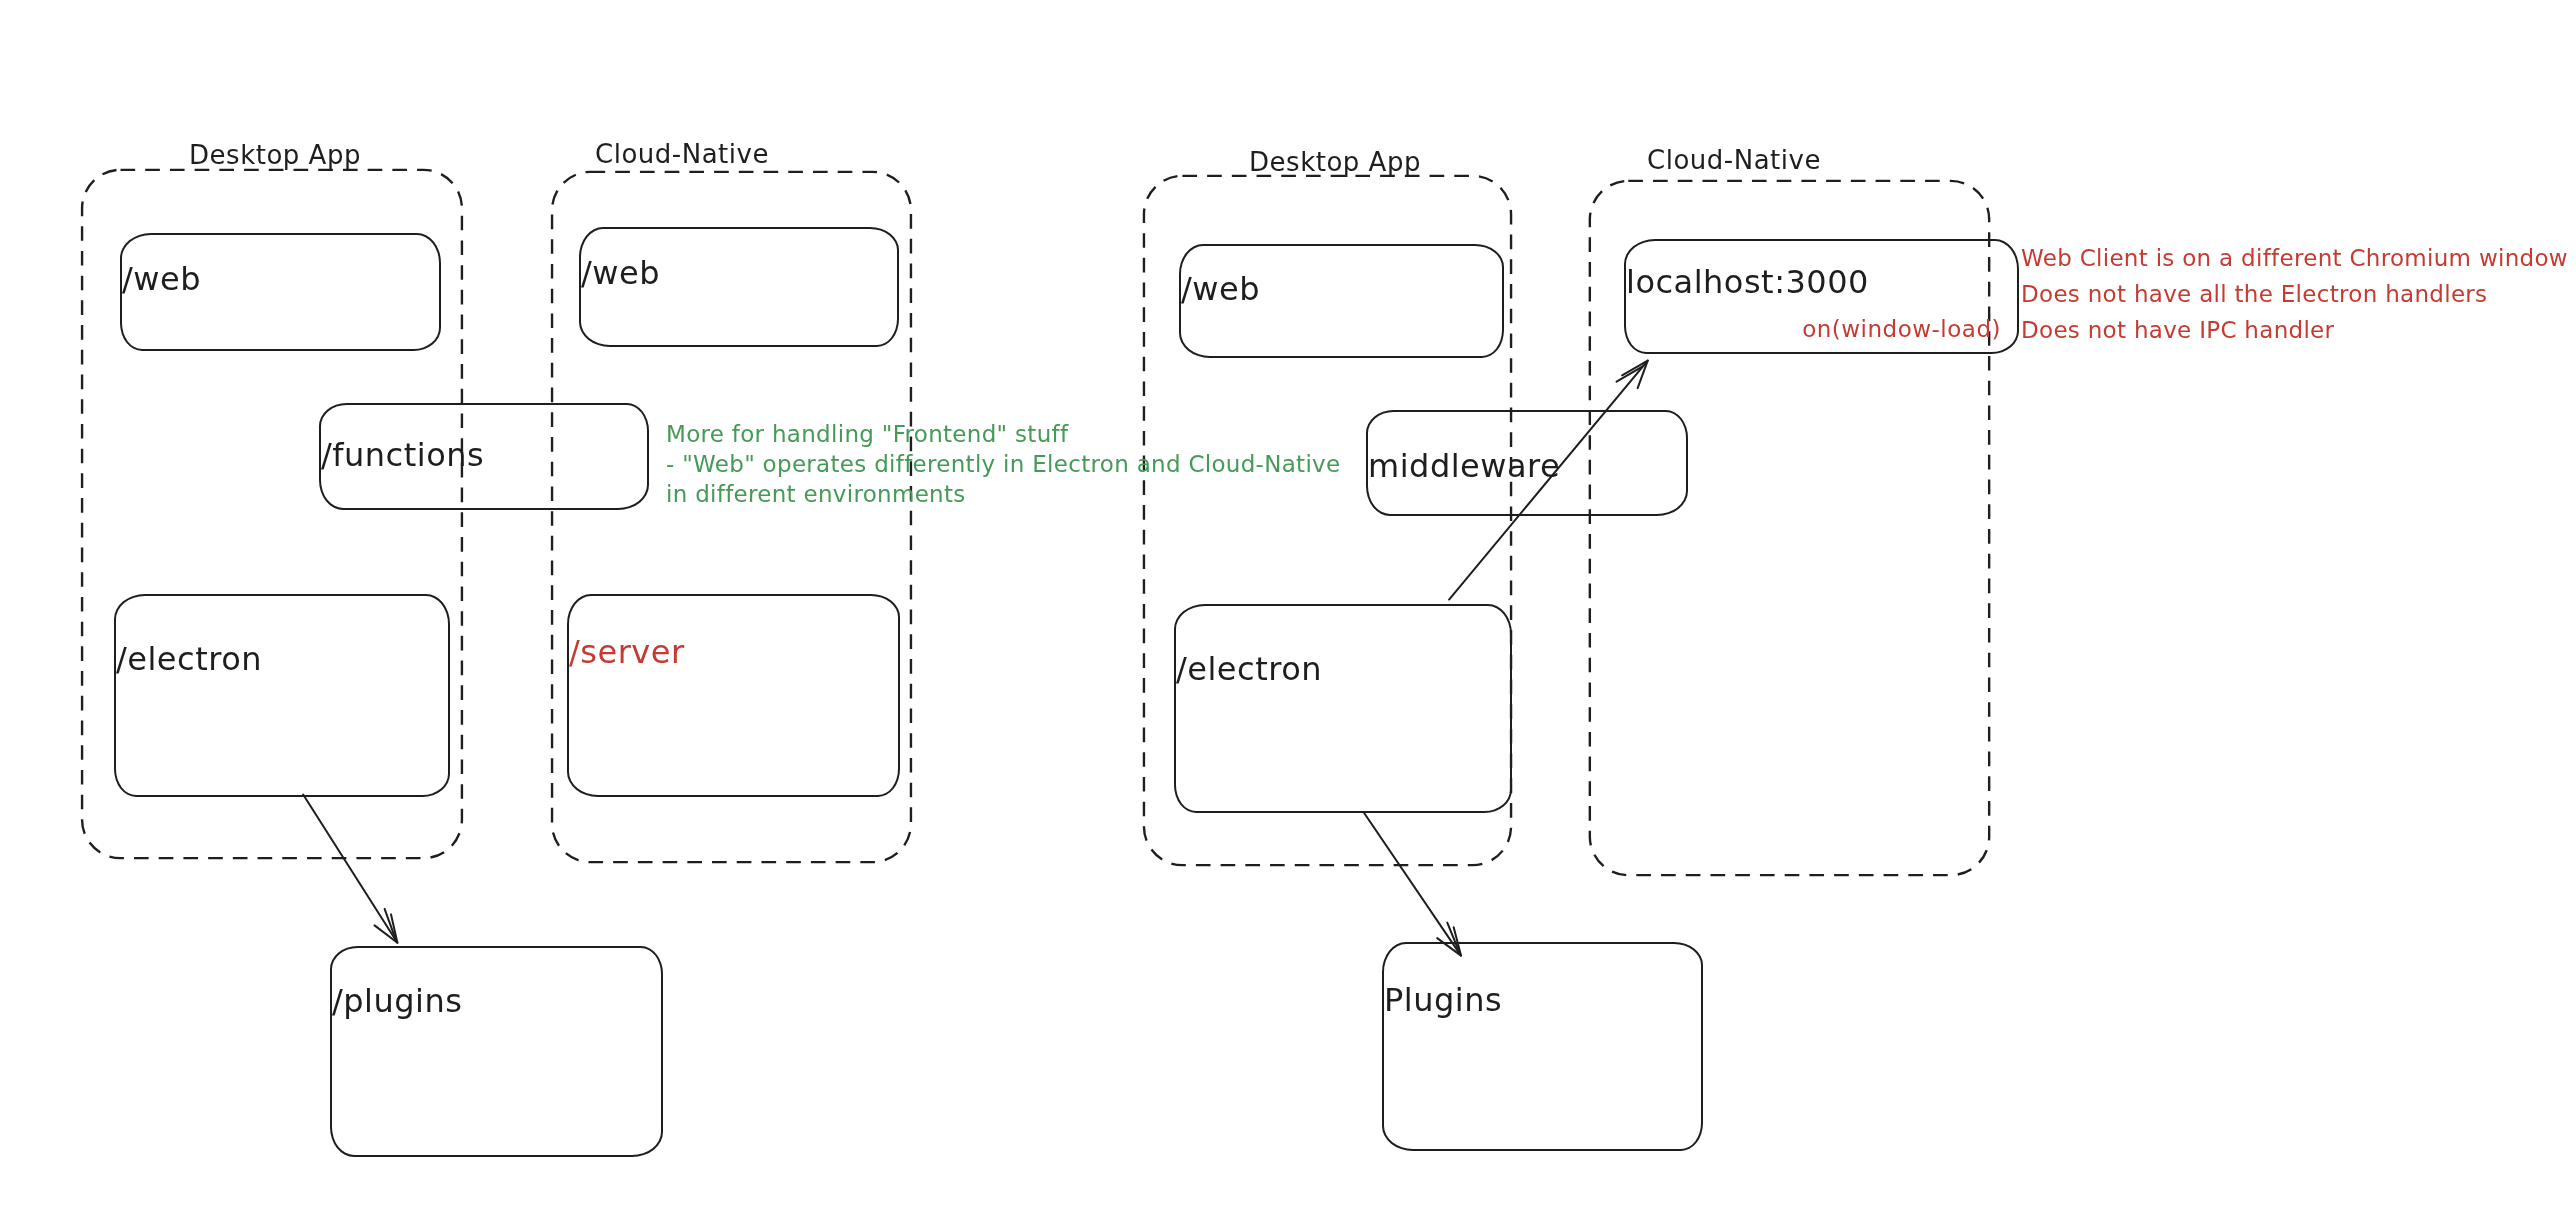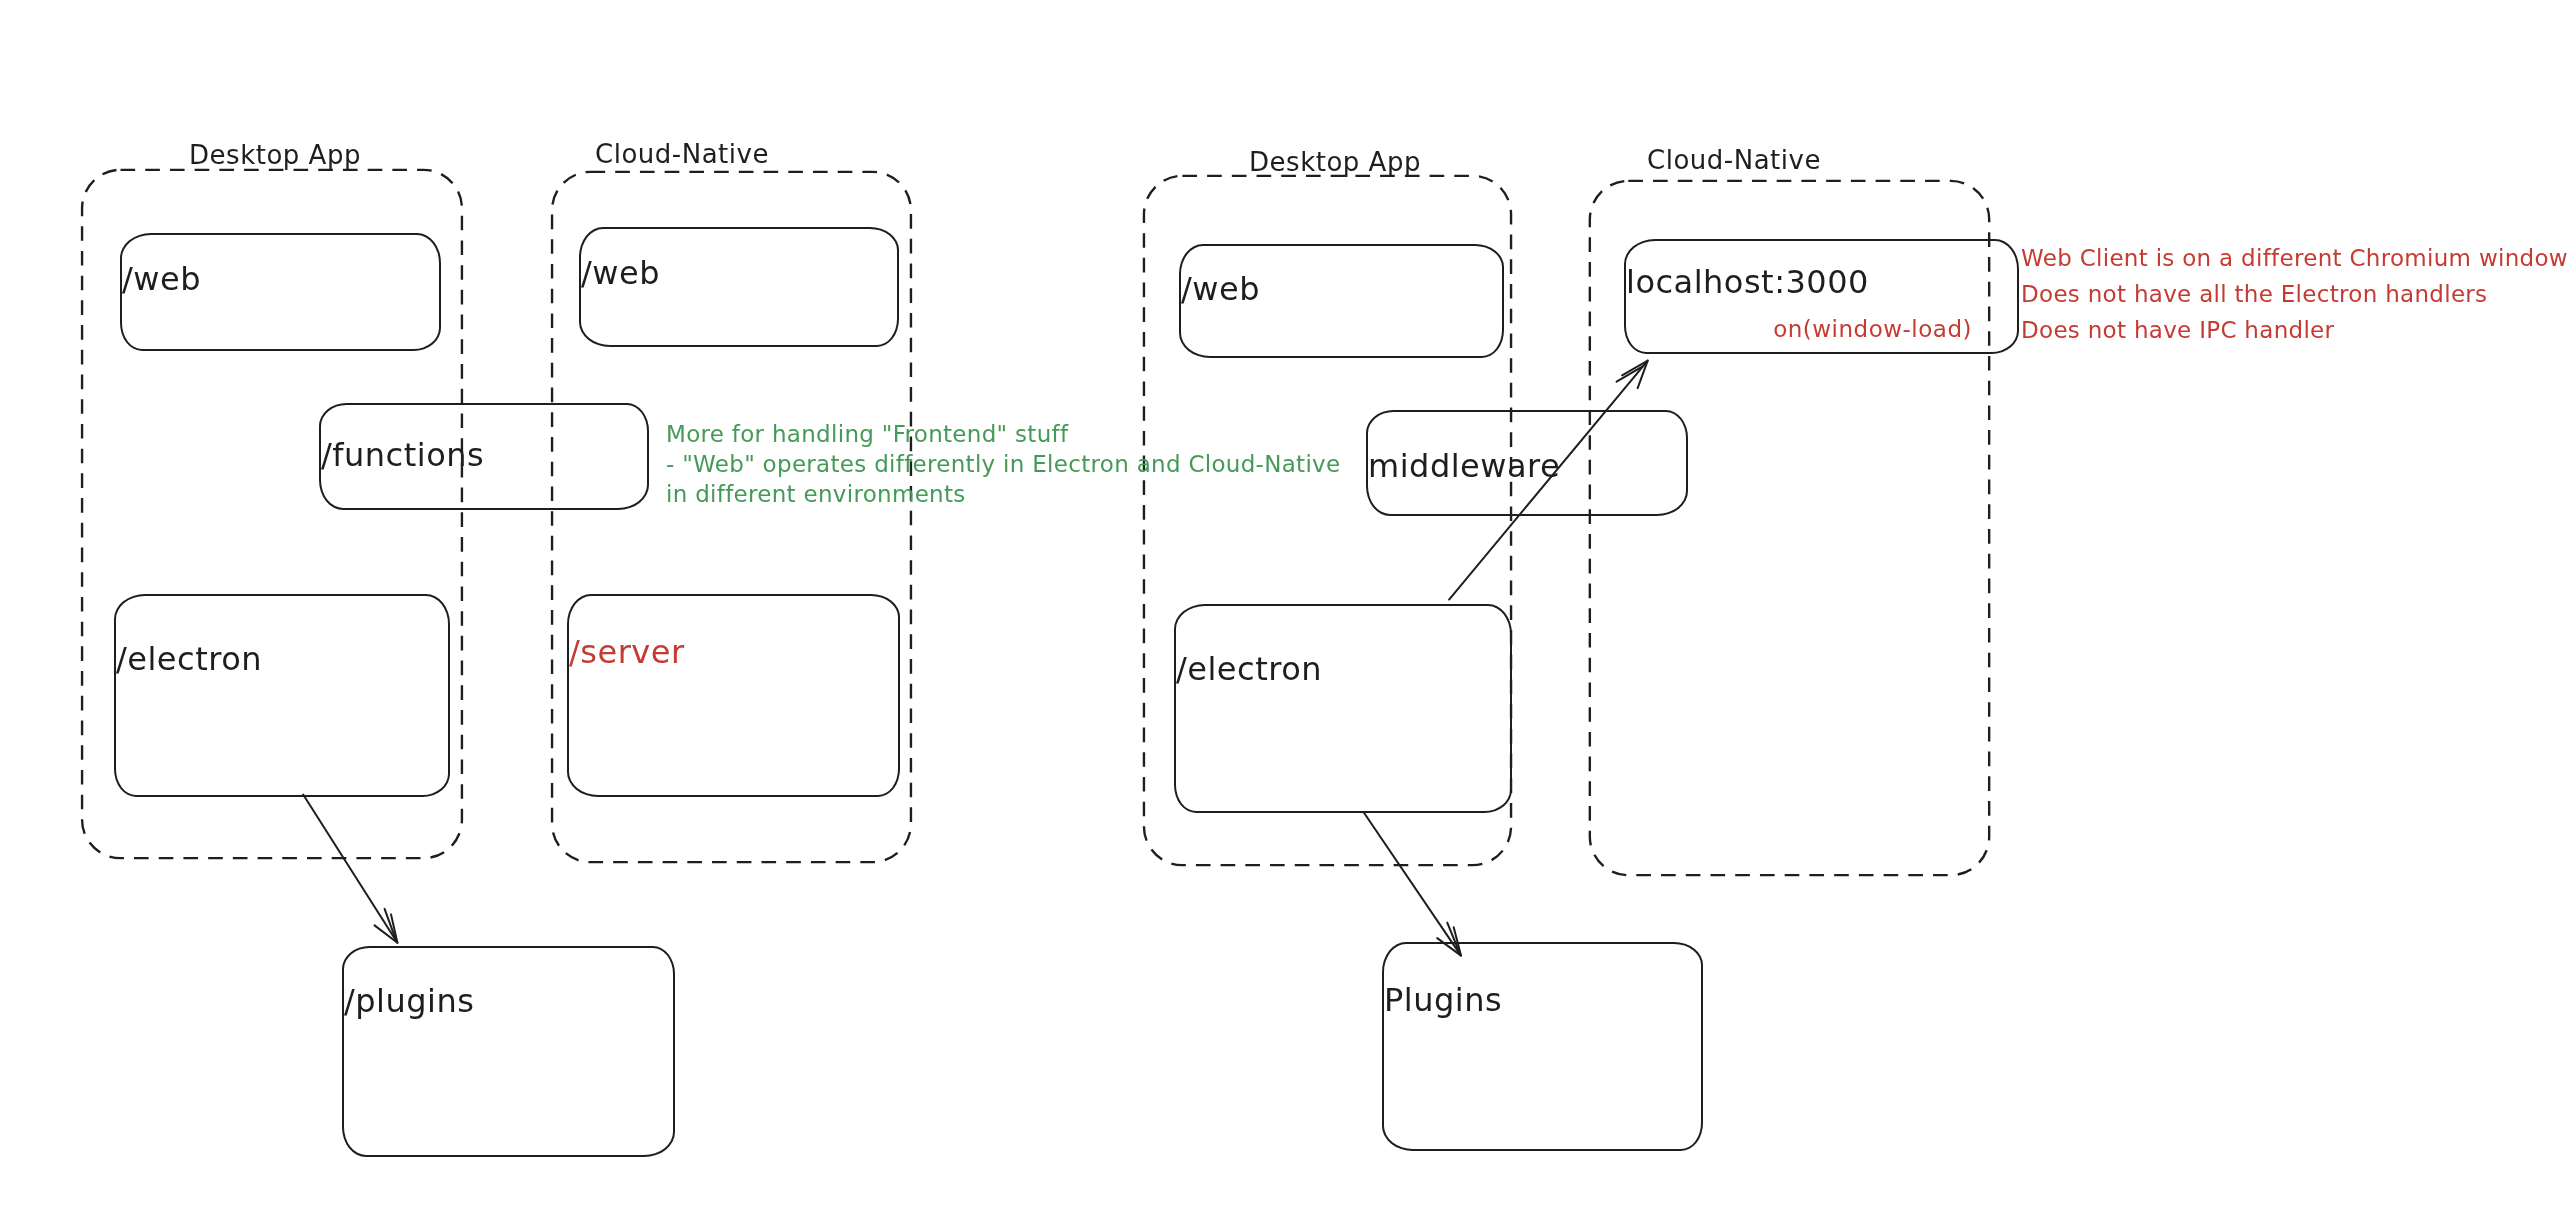--- a/index.html
+++ b/index.html
@@ -86,21 +86,21 @@
   </div>
 
   <div class="node r1" style="left:114px;top:594px;width:336px;height:203px;z-index:2">
     <span class="label" style="margin-top:44px">/electron</span>
   </div>
 
   <div class="node r2" style="left:567px;top:594px;width:333px;height:203px;z-index:2">
     <span class="label red" style="margin-top:37px">/server</span>
   </div>
 
-  <div class="node r3" style="left:342px;top:946px;width:333px;height:211px;z-index:2">
+  <div class="node r3" style="left:330px;top:946px;width:333px;height:211px;z-index:2">
     <span class="label" style="margin-top:34px">/plugins</span>
   </div>
 
   <div class="note green" style="left:666px;top:419px;z-index:3">
     <div>More for handling "Frontend" stuff</div>
     <div>- "Web" operates differently in Electron and Cloud-Native</div>
     <div>in different environments</div>
   </div>
 
   <div class="group-title" style="left:1335px;top:131px">Desktop App</div>
@@ -117,21 +117,21 @@
       <rect x="2" y="2" width="436" height="758" rx="42" ry="42"></rect>
     </svg>
   </div>
 
   <div class="node r2" style="left:1179px;top:244px;width:325px;height:114px;z-index:2">
     <span class="label" style="margin-top:24px">/web</span>
   </div>
 
   <div class="node r1" style="left:1624px;top:239px;width:395px;height:115px;z-index:2">
     <span class="label" style="margin-top:22px">localhost:3000</span>
-    <span class="label red right-align" style="margin-top:14.6px;padding-right:45px;font-size:23px">on(window-load)</span>
+    <span class="label red right-align" style="margin-top:14.6px;padding-right:16px;font-size:23px">on(window-load)</span>
   </div>
 
   <div class="node r3" style="left:1366px;top:410px;width:322px;height:106px;z-index:2">
     <span class="label" style="margin-top:35px">middleware</span>
   </div>
 
   <div class="node r1" style="left:1174px;top:604px;width:338px;height:209px;z-index:2">
     <span class="label" style="margin-top:44px">/electron</span>
   </div>
 

